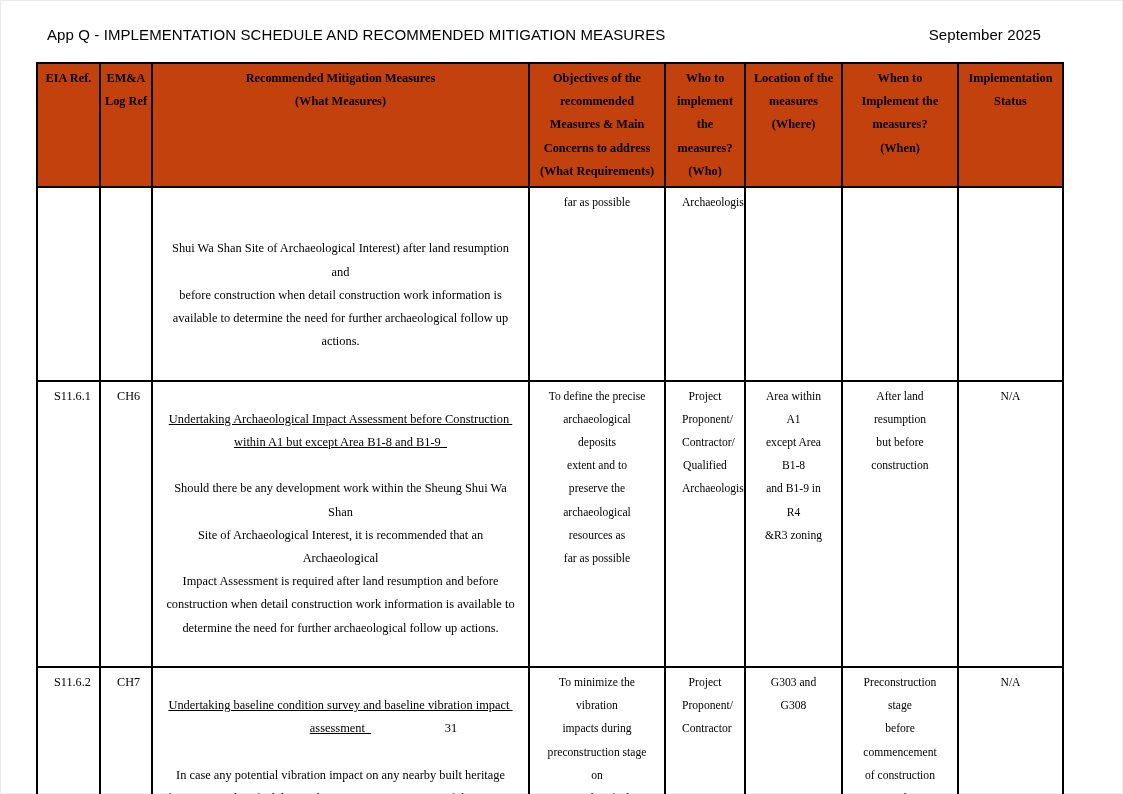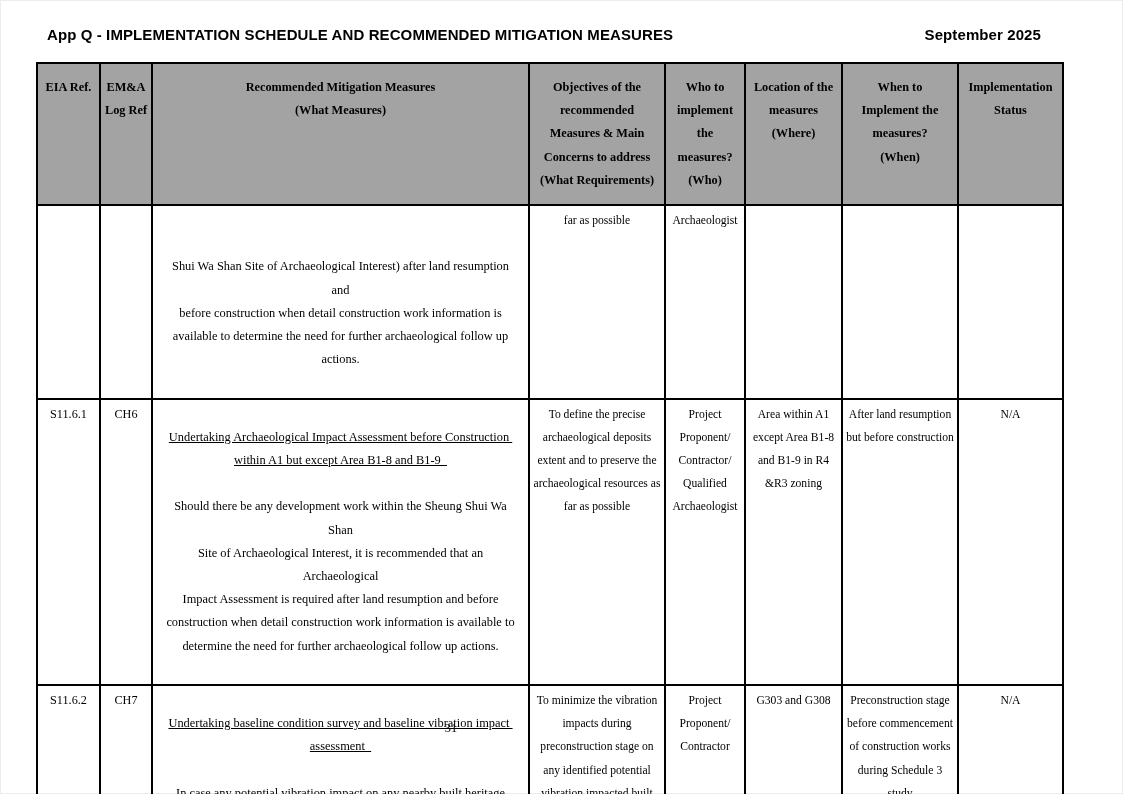--- a/index.html
+++ b/index.html
@@ -4,37 +4,37 @@
 <style>
   html,body{margin:0;padding:0;background:#ffffff;}
   .page{
     position:relative;width:1123px;height:794px;background:#ffffff;
     color:#000;font-family:"Liberation Serif",serif;overflow:hidden;
     box-shadow:inset 0 0 0 1px #ececec;
   }
   .doc-header{
     position:absolute;top:26px;left:47px;width:994px;
     display:flex;justify-content:space-between;align-items:baseline;
-    font-family:"Liberation Sans",sans-serif;font-size:15px;font-weight:bold;
+    font-family:"Liberation Sans",sans-serif;font-size:15px;font-weight:normal;
     letter-spacing:0.1px;
   }
   table.schedule{
     position:absolute;top:62px;left:36px;
     border-collapse:collapse;table-layout:fixed;width:1026px;
   }
   .schedule th,.schedule td{
     border:2px solid #000;vertical-align:top;white-space:pre-line;
     overflow:hidden;
   }
   .schedule th{
-    background:#a3a3a3;font-weight:bold;font-size:12.3px;line-height:23.2px;
-    padding:12px 2px;text-align:center;
+    background:#c2410c;font-weight:bold;font-size:12.3px;line-height:23.2px;
+    padding:3px 2px;text-align:center;
   }
   .schedule td{
-    font-size:11.6px;line-height:23.2px;padding:3px 3px;text-align:center;
+    font-size:11.6px;line-height:23.2px;padding:3px 16px;text-align:center;
   }
   td.c-measures{text-align:center;font-size:12.4px;padding:3px 11px;}
   td.c-eia,td.c-log{font-size:12.2px;border-radius:15px;}
   .m-title{display:block;text-decoration:underline;}
   .m-title:empty{display:none;}
   .m-body{display:block;}
   tr.hdr{height:119px;}
   tr.r0{height:122px;}
   tr.r1{height:168px;}
   tr.r2{height:242px;}

